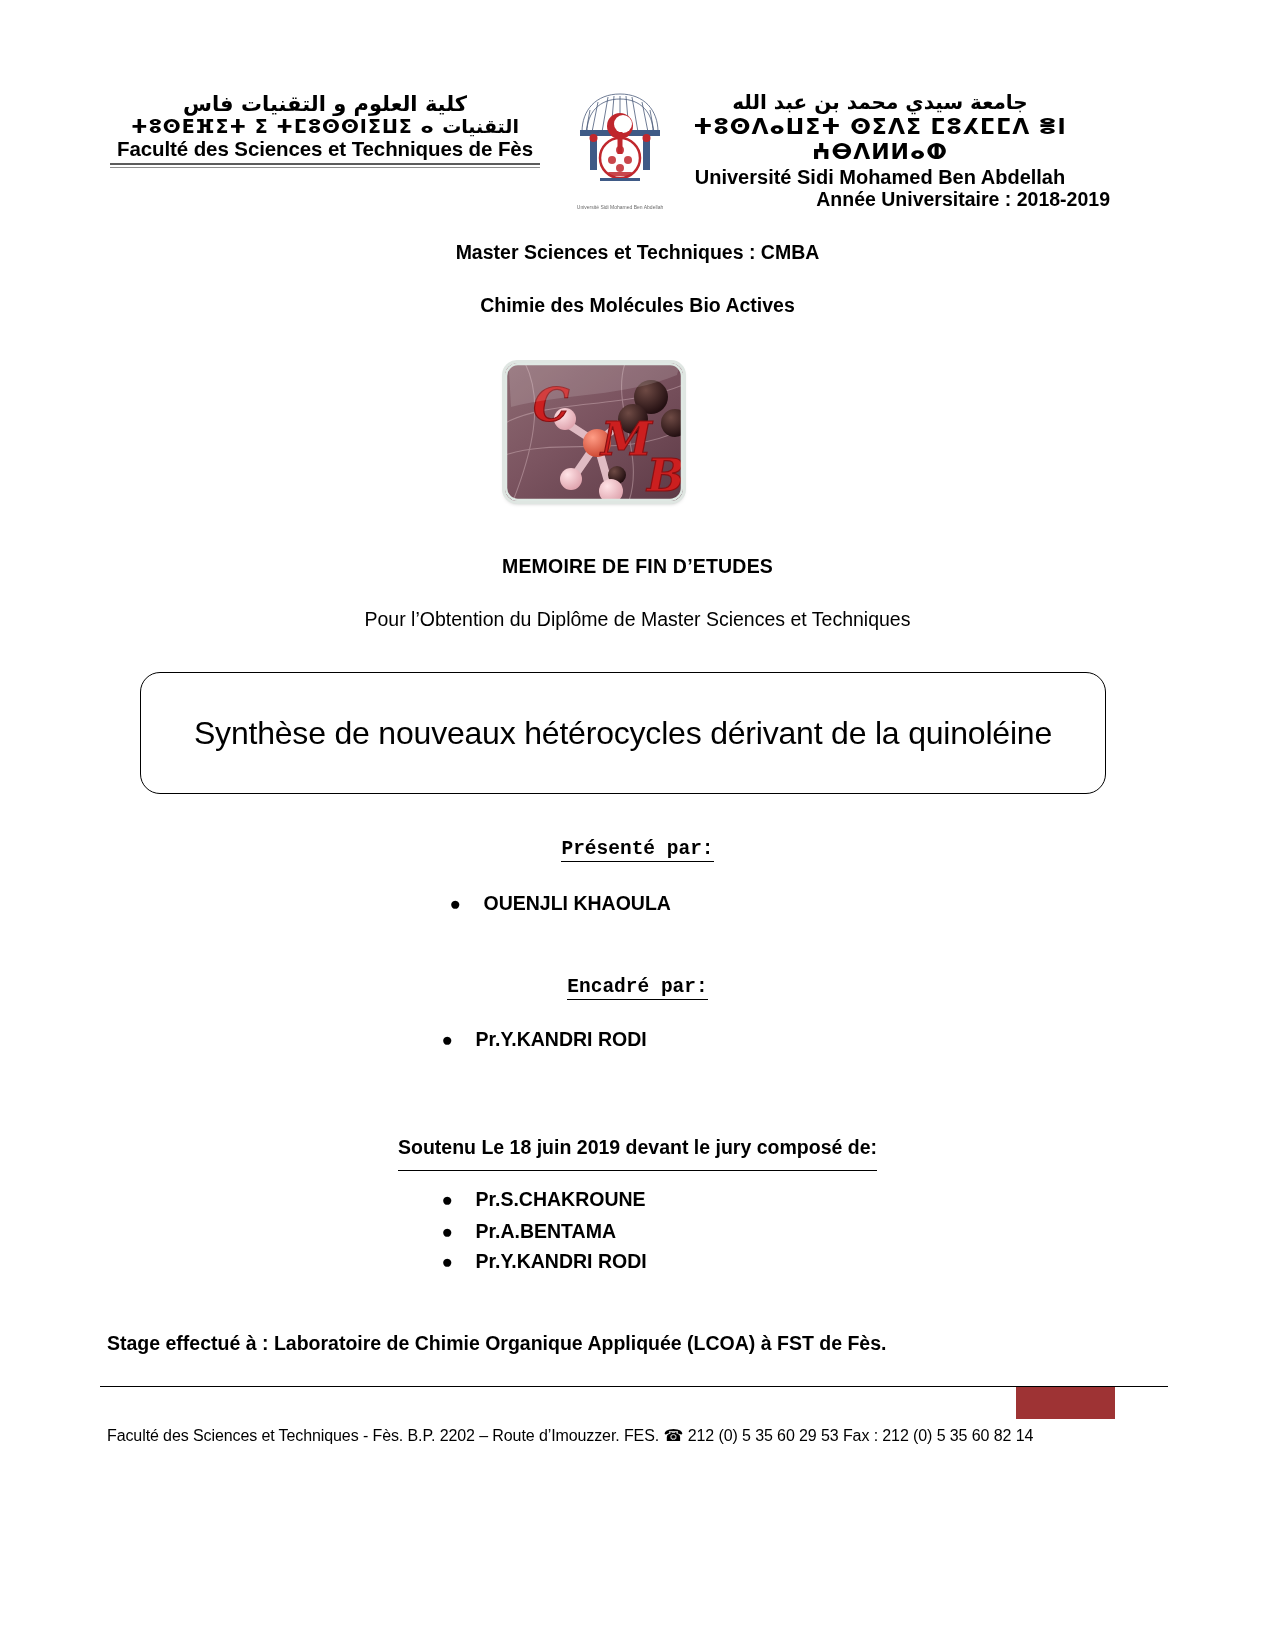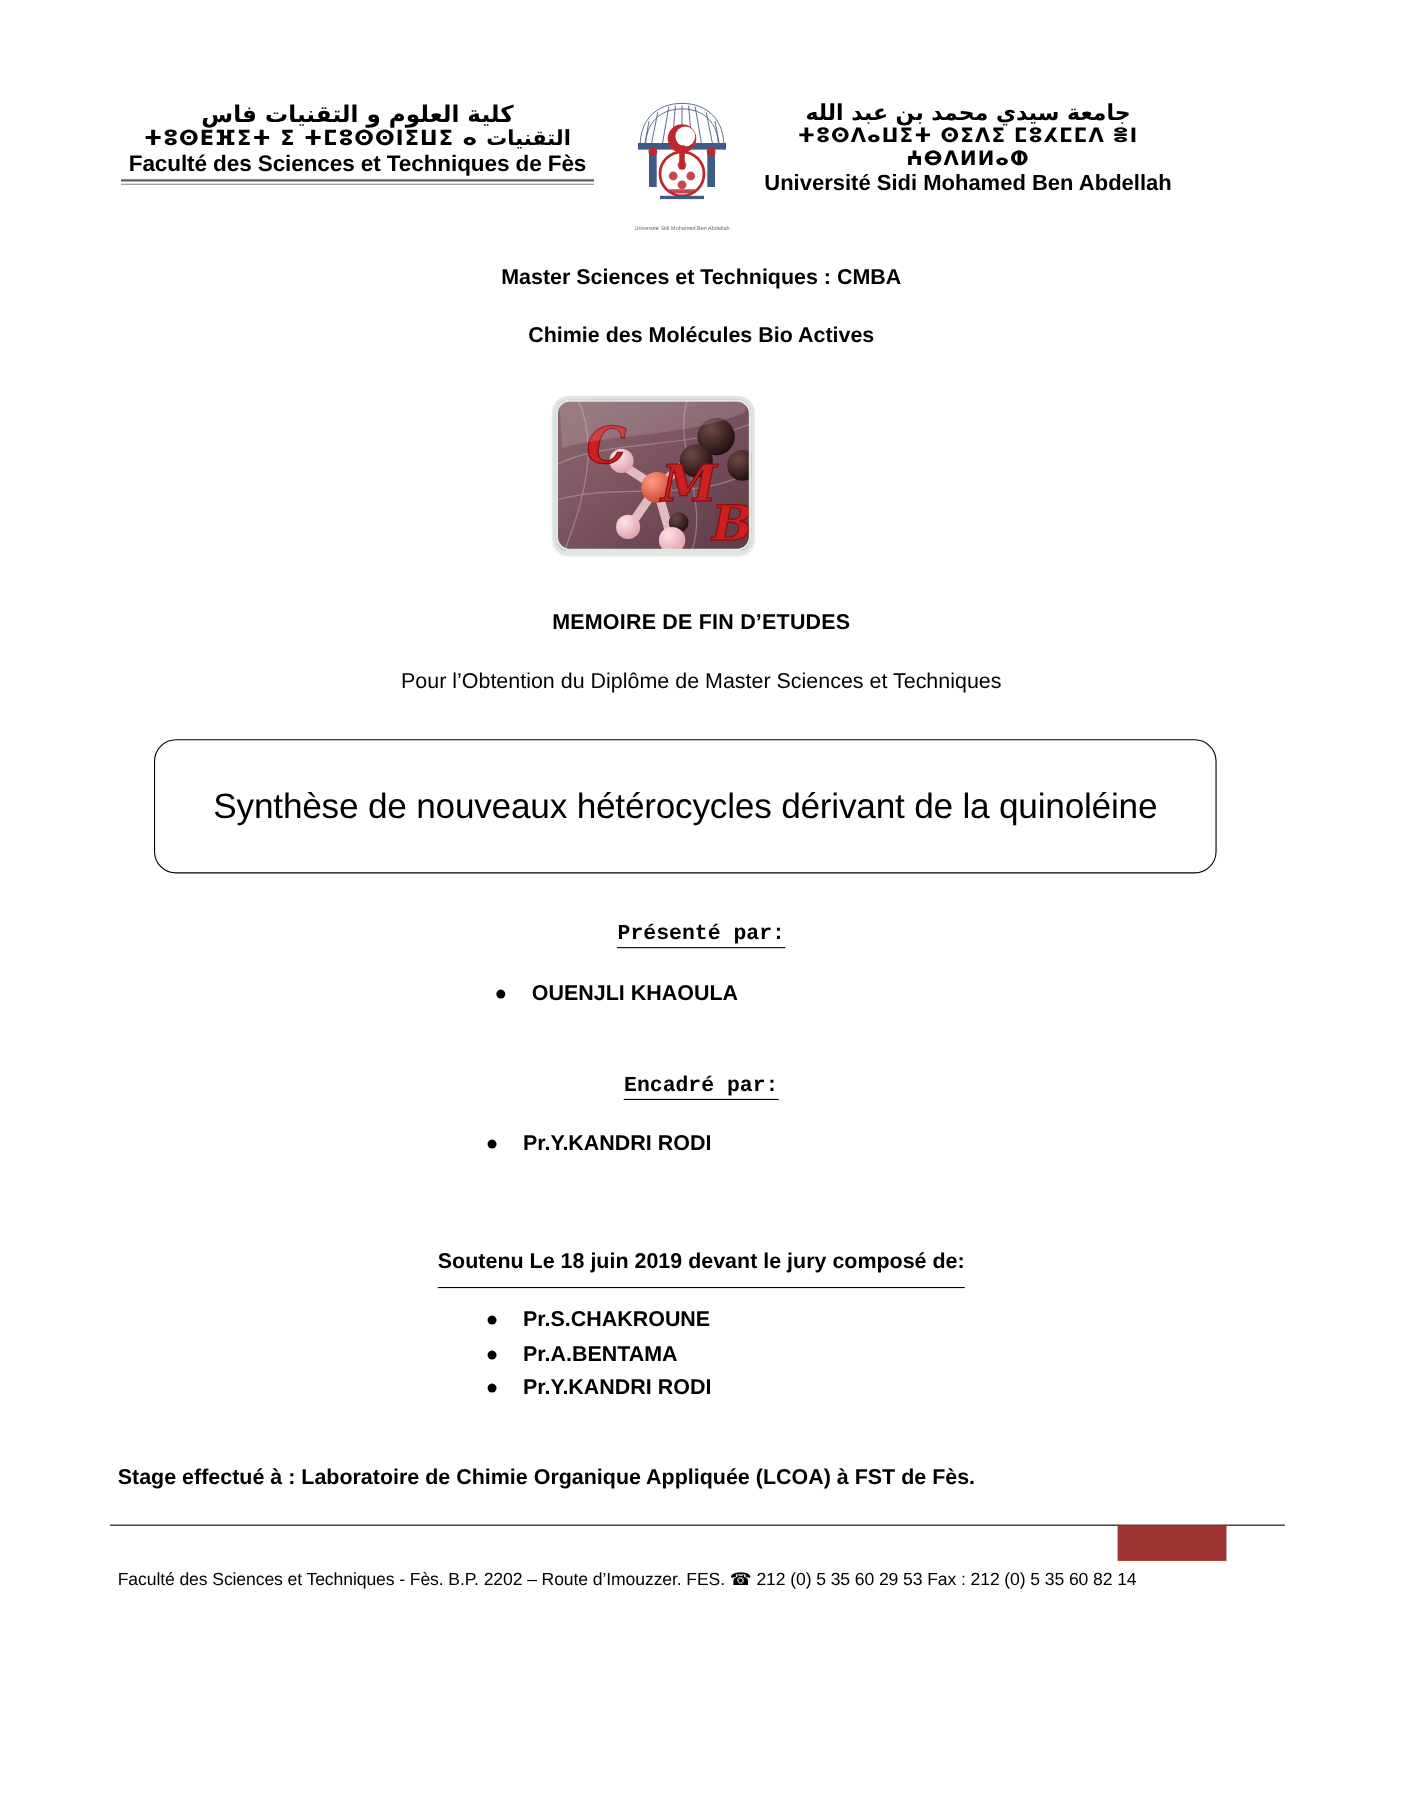--- a/index.html
+++ b/index.html
@@ -86,21 +86,21 @@
     text-align: center;
   }
   .univ-arabic {
     font-size: 20px;
     font-weight: bold;
     direction: rtl;
     line-height: 1.2;
     font-family: "DejaVu Sans", sans-serif;
   }
   .univ-tifinagh {
-    font-size: 18px;
+    font-size: 22px;
     font-weight: bold;
     letter-spacing: 1px;
     line-height: 1.15;
     font-family: "DejaVu Sans", sans-serif;
   }
   .univ-french {
     font-size: 20px;
     font-weight: bold;
     line-height: 1.2;
   }
@@ -343,20 +343,21 @@
       <div style="font-size:5px;text-align:center;color:#6b6b6b;line-height:1.25;margin-top:-2px;">Université Sidi Mohamed Ben Abdellah</div>
     </div>
 
     <div class="univ-block">
       <div class="univ-arabic">جامعة سيدي محمد بن عبد الله</div>
       <div class="univ-tifinagh">ⵜⵓⵙⴷⴰⵡⵉⵜ ⵙⵉⴷⵉ ⵎⵓⵃⵎⵎⴷ ⴻⵏ ⵄⴱⴷⵍⵍⴰⵀ</div>
       <div class="univ-french">Université Sidi Mohamed Ben Abdellah</div>
     </div>
   </div>
 
+  <div class="annee">Année Universitaire : 2018-2019</div>
 
   <div class="program-line program-1">Master Sciences et Techniques : CMBA</div>
   <div class="program-line program-2">Chimie des Molécules Bio Actives</div>
 
   <div class="cmba-logo">
     <svg viewBox="0 0 178 138" width="178" height="138" aria-hidden="true">
       <defs>
         <linearGradient id="bgGrad" x1="0" y1="0" x2="1" y2="1">
           <stop offset="0%" stop-color="#8d6a72"></stop>
           <stop offset="45%" stop-color="#7b5460"></stop>

